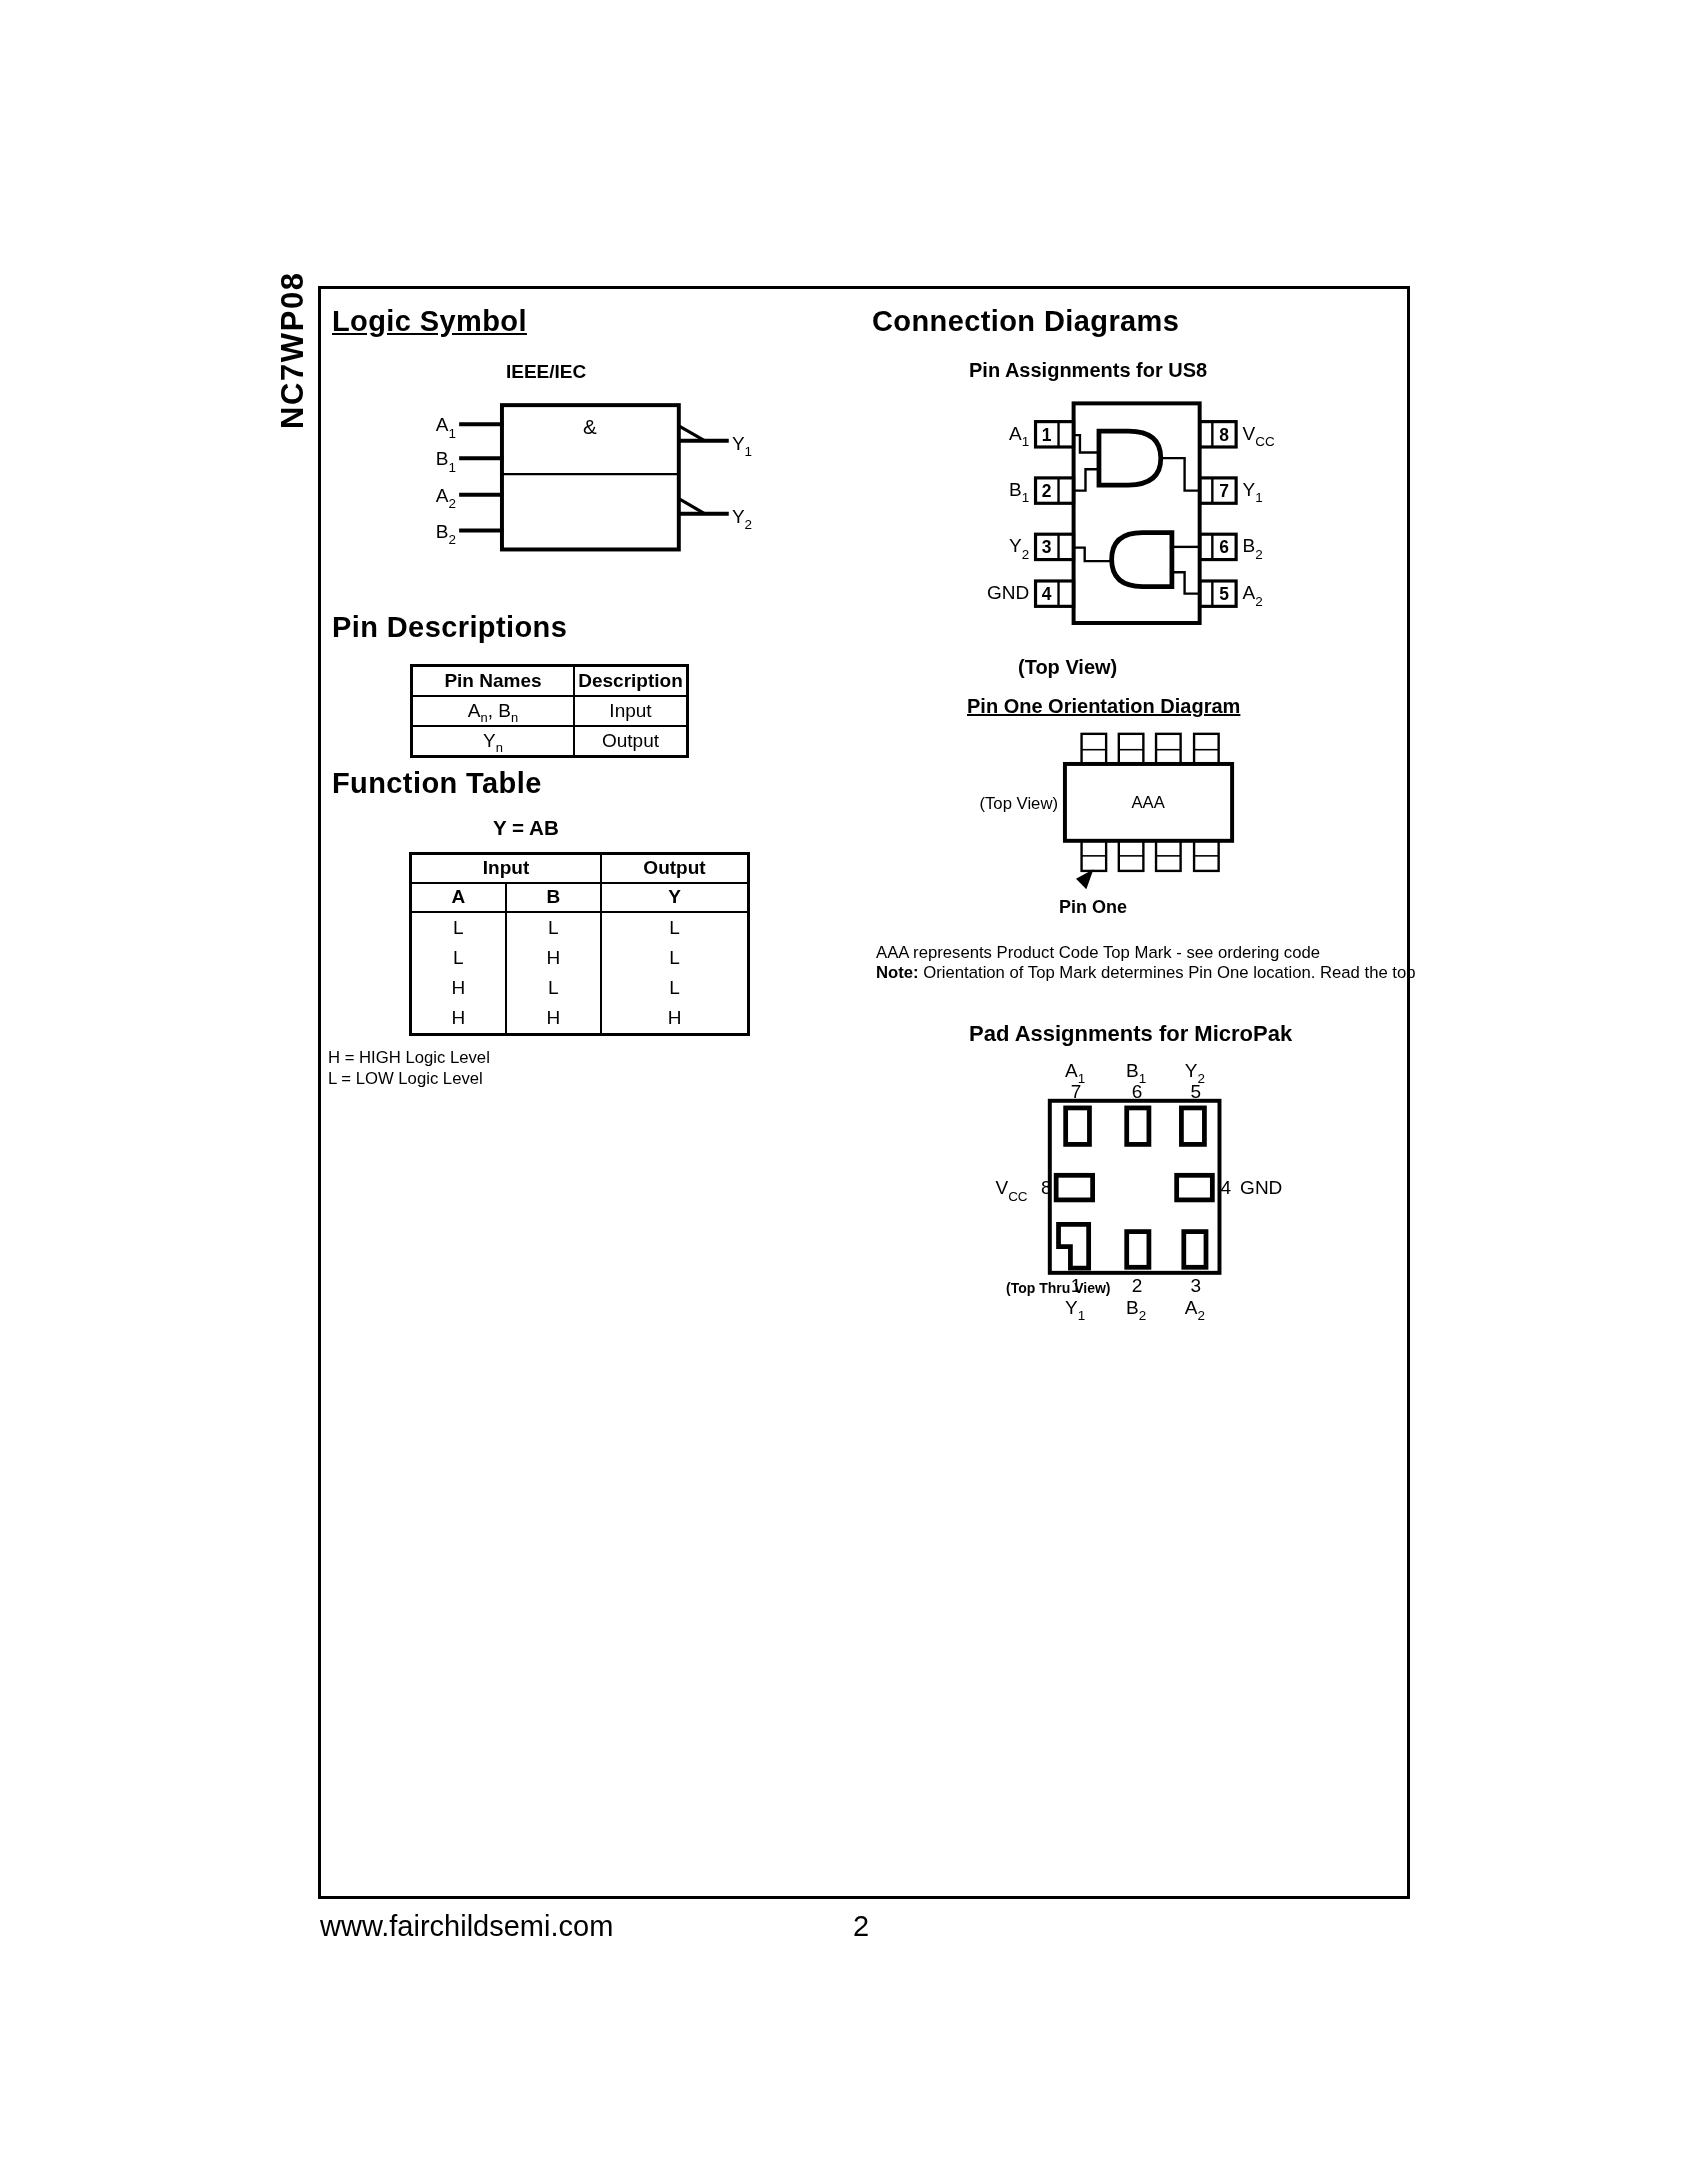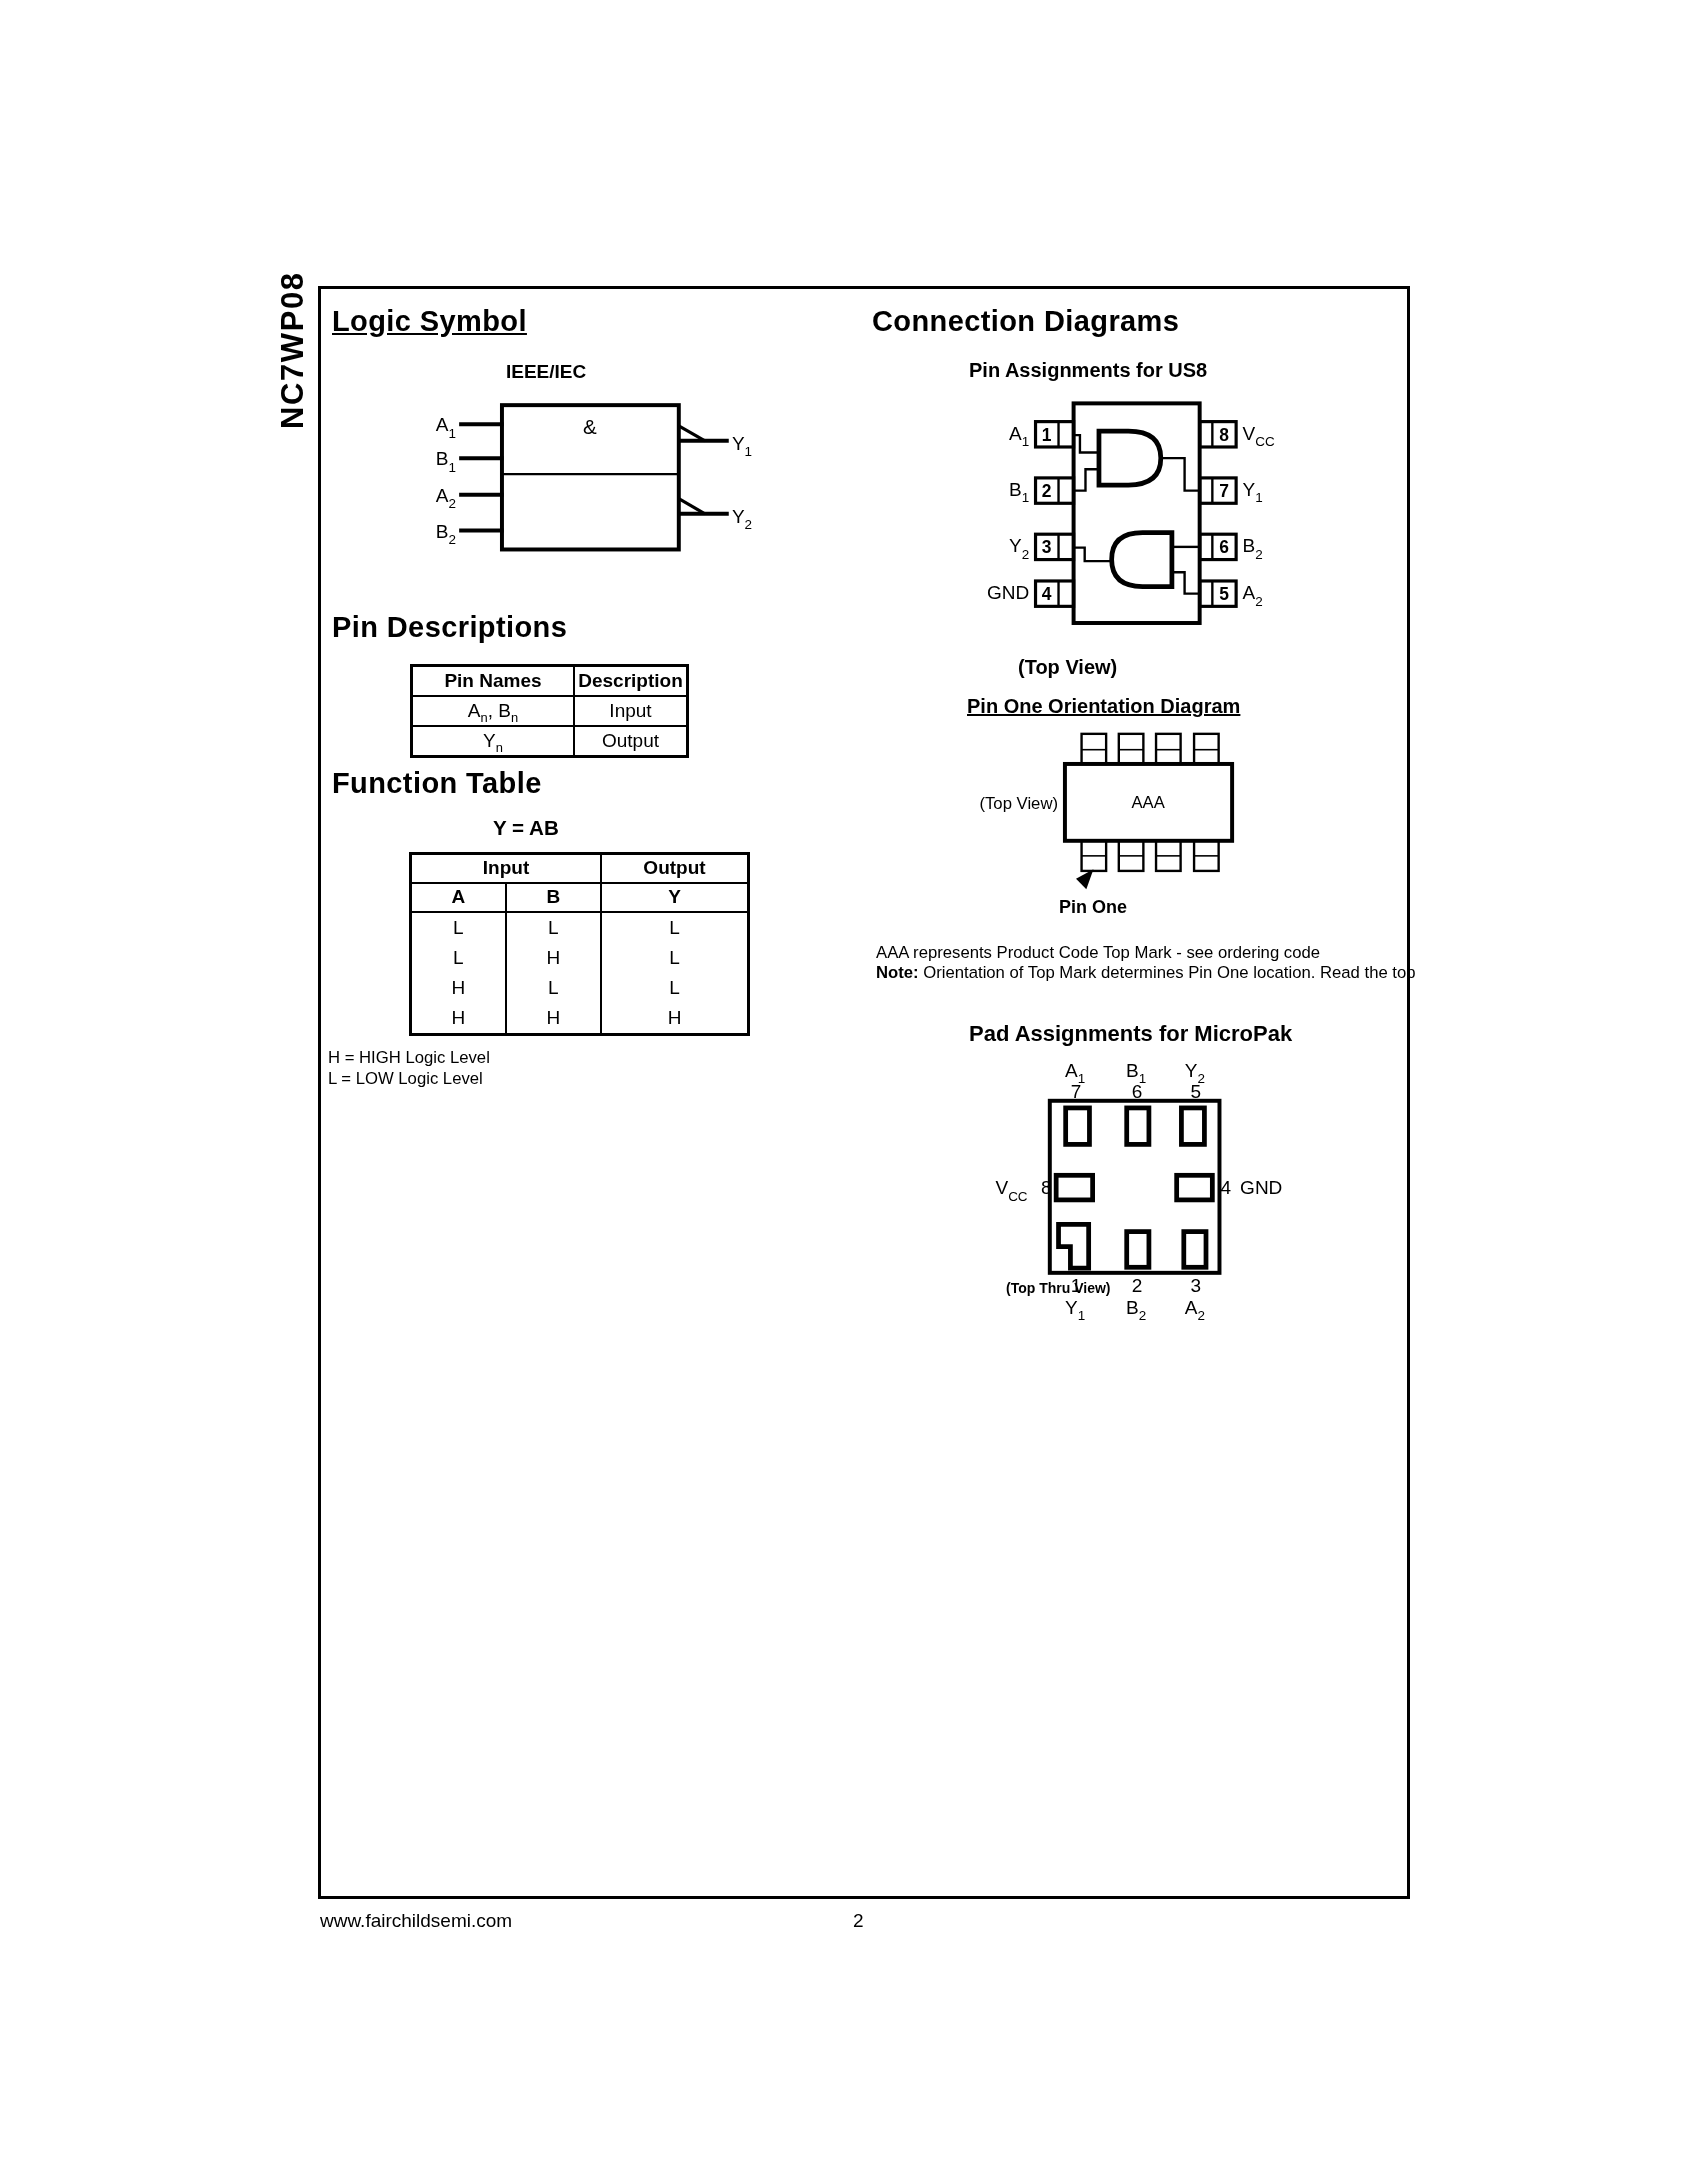--- a/index.html
+++ b/index.html
@@ -26,21 +26,21 @@
   }
   table.dt { border-collapse:collapse; table-layout:fixed; }
   table.dt th, table.dt td {
     border:2.4px solid #000; font-size:19px; text-align:center; padding:0;
     vertical-align:middle; font-family:inherit;
   }
   table.dt { border:3.2px solid #000; }
   .cellstack div { height:30px; line-height:30px; font-size:19px; }
   svg { overflow:visible; }
   svg text { fill:#000; font-family:"Liberation Sans","DejaVu Sans",sans-serif; }
-  .footer-text { font-size:19px; white-space:nowrap; }
+  .footer-text { font-size:29px; white-space:nowrap; }
 </style>
 </head>
 <body>
 
 <div class="page">
 
   <div class="vlabel">NC7WP08</div>
 
   <div class="frame"></div>
 

